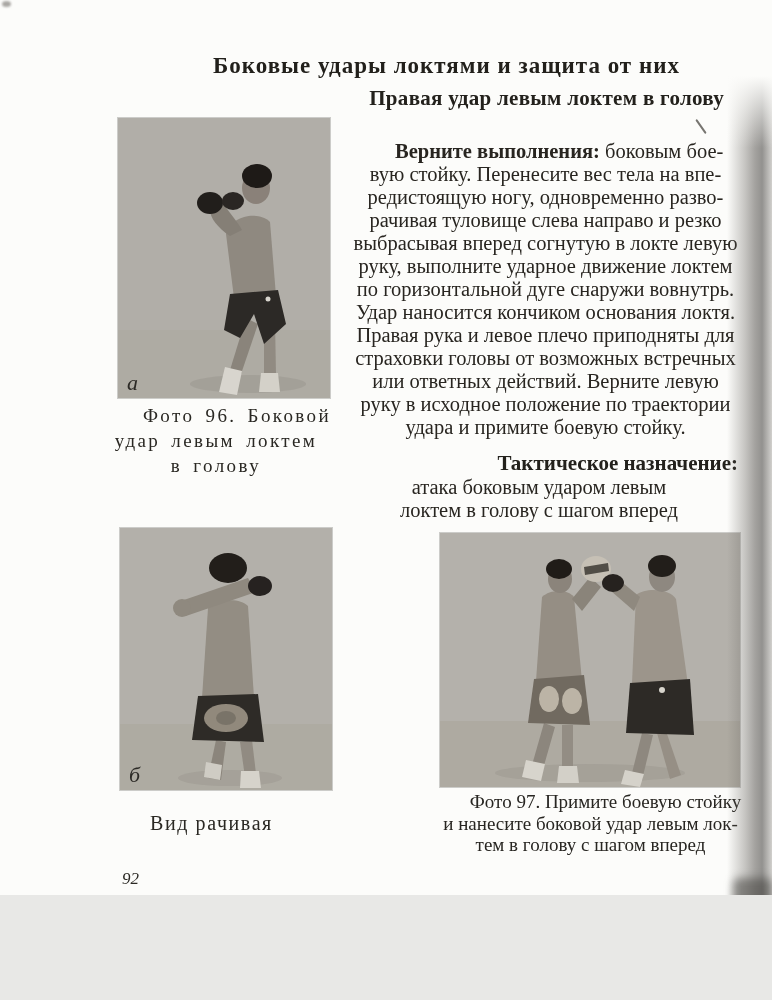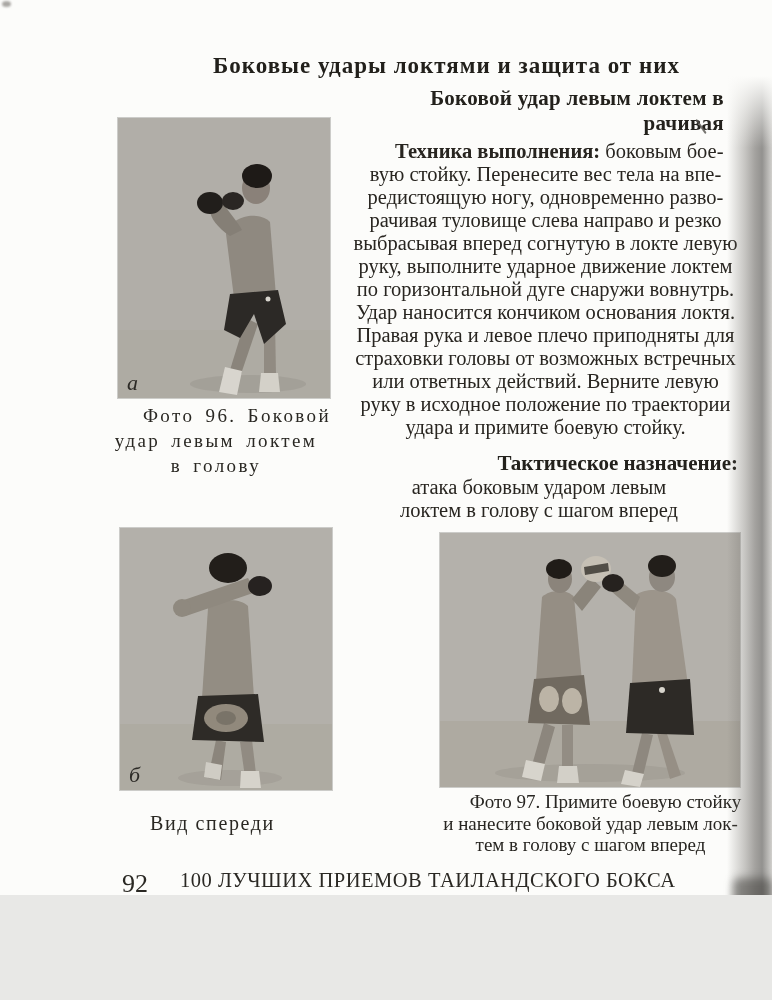--- a/index.html
+++ b/index.html
@@ -55,21 +55,21 @@
     font-size:20.5px; line-height:23px; color:#282520;
   }
   .body-text .first-line{text-indent:52px;}
 
   .tactics{
     top:452px; left:340px; width:398px; text-align:right;
     font-size:20.5px; line-height:23.5px; color:#282520;
   }
   .tactics .label{font-weight:bold; font-size:21px; color:#23211c;}
 
-  .footer-pageno{top:869px; left:122px; font-size:26px; color:#2a2823;}
+  .footer-pageno{top:869px; left:122px; font-size:17px; color:#2a2823;font-style:italic;}
   .footer-title{top:869px; left:180px; font-size:20.5px; letter-spacing:0.5px; color:#2a2823;}
 
   
   .edge-shadow{
     top:60px; left:727px; width:45px; height:940px;
     background:linear-gradient(to right,
       rgba(120,117,112,0) 0%,
       rgba(110,107,102,0.38) 40%,
       rgba(92,89,85,0.55) 62%,
       rgba(60,58,55,0.55) 78%,
@@ -93,21 +93,21 @@
     background:#a9a7a3; filter:blur(1px); border-radius:50%;
   }
 </style>
 </head>
 <body>
 
 <div class="page">
 
   <div class="abs section-title">Боковые удары локтями и защита от них</div>
 
-  <div class="abs subsection-title">Боковой удар левым локтем в рачивая</div>
+  <div class="abs subsection-title">Правая удар левым локтем в голову</div>
 
   <div class="abs pen-mark"></div>
 
   <div class="abs photo photo-96">
     <svg width="212" height="280" viewBox="0 0 212 280">
       <rect width="212" height="280" fill="#b1aea8"></rect>
       <rect y="212" width="212" height="68" fill="#aeaba3"></rect>
       <ellipse cx="130" cy="266" rx="58" ry="9" fill="#9b9890" opacity="0.55"></ellipse>
       <g>
         <path d="M128,200 L112,252 L123,256 L140,206 Z" fill="#8a847b"></path>
@@ -126,21 +126,21 @@
     </svg>
     <span class="frame-label">а</span>
   </div>
 
   <div class="abs pre caption-96">Фото 96. Боковой
 удар левым локтем
 в голову</div>
 
   <div class="abs body-text">
     <div class="first-line">
-      <span class="b">Техника выполнения:</span><span> боковым бое-</span>
+      <span class="b">Верните выполнения:</span><span> боковым бое-</span>
     </div>
     <div class="pre">вую стойку. Перенесите вес тела на впе-
 редистоящую ногу, одновременно разво-
 рачивая туловище слева направо и резко
 выбрасывая вперед согнутую в локте левую
 руку, выполните ударное движение локтем
 по горизонтальной дуге снаружи вовнутрь.
 Удар наносится кончиком основания локтя.
 Правая рука и левое плечо приподняты для
 страховки головы от возможных встречных
@@ -171,21 +171,21 @@
         <ellipse cx="106" cy="190" rx="10" ry="7" fill="#6f695f" opacity="0.7"></ellipse>
         <ellipse cx="108" cy="40" rx="19" ry="15" fill="#221e1a"></ellipse>
         <path d="M58,74 L128,50 L136,64 L66,88 Z" fill="#8f897f"></path>
         <circle cx="62" cy="80" r="9" fill="#8f897f"></circle>
         <ellipse cx="140" cy="58" rx="12" ry="10" fill="#262220"></ellipse>
       </g>
     </svg>
     <span class="frame-label">б</span>
   </div>
 
-  <div class="abs caption-b">Вид спереди</div>
+  <div class="abs caption-b">Вид рачивая</div>
 
   <div class="abs photo photo-97">
     <svg width="300" height="254" viewBox="0 0 300 254">
       <rect width="300" height="254" fill="#b4b1ab"></rect>
       <rect y="188" width="300" height="66" fill="#aeaaa1"></rect>
       <ellipse cx="150" cy="240" rx="95" ry="9" fill="#9b9890" opacity="0.5"></ellipse>
       <g transform="translate(-18,0)">
 
         <path d="M122,190 L110,232 L121,236 L133,194 Z" fill="#8c867d"></path>
         <path d="M140,192 L140,236 L151,236 L151,192 Z" fill="#938d84"></path>
@@ -213,21 +213,20 @@
         <ellipse cx="191" cy="50" rx="11" ry="9" fill="#26221f"></ellipse>
       </g>
     </svg>
   </div>
 
   <div class="abs pre caption-97">Фото 97. Примите боевую стойку
 и нанесите боковой удар левым лок-
 тем в голову с шагом вперед</div>
 
   <div class="abs footer-pageno">92</div>
-  <div class="abs footer-title">100 ЛУЧШИХ ПРИЕМОВ ТАИЛАНДСКОГО БОКСА</div>
 
   <div class="abs edge-shadow"></div>
   <div class="abs edge-shadow-fade"></div>
   <div class="abs edge-blob"></div>
   <div class="abs bottom-edge"></div>
   <div class="abs corner-speck"></div>
 
 </div>
 
 </body></html>

